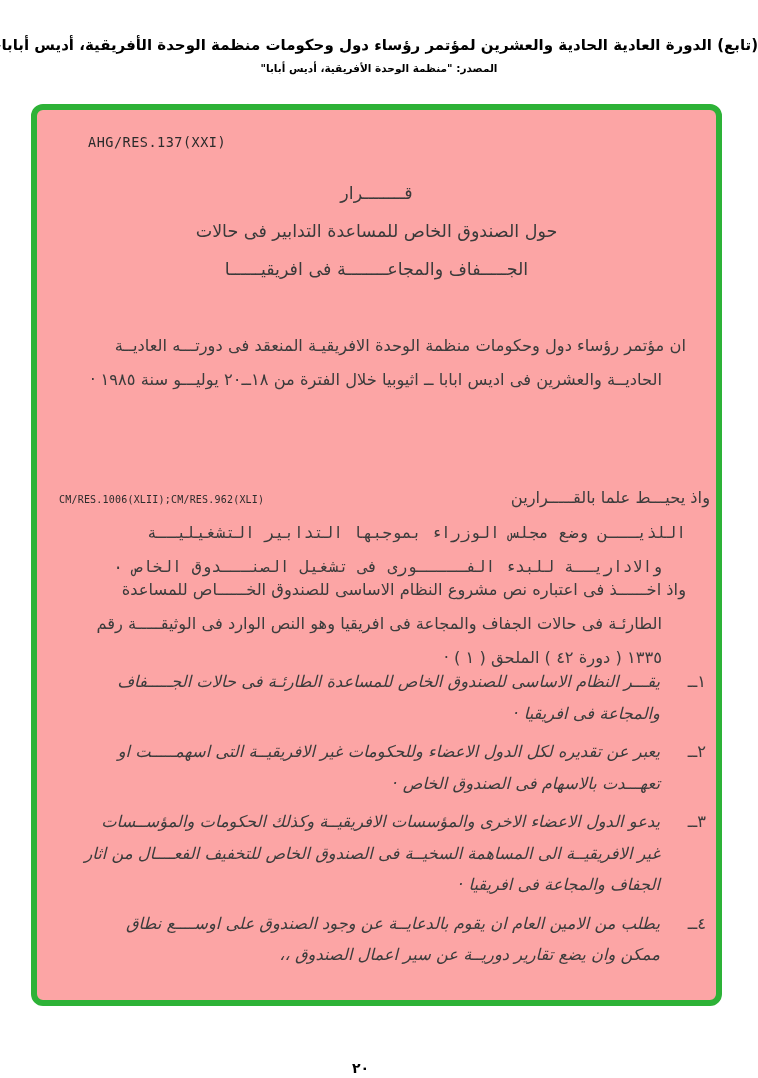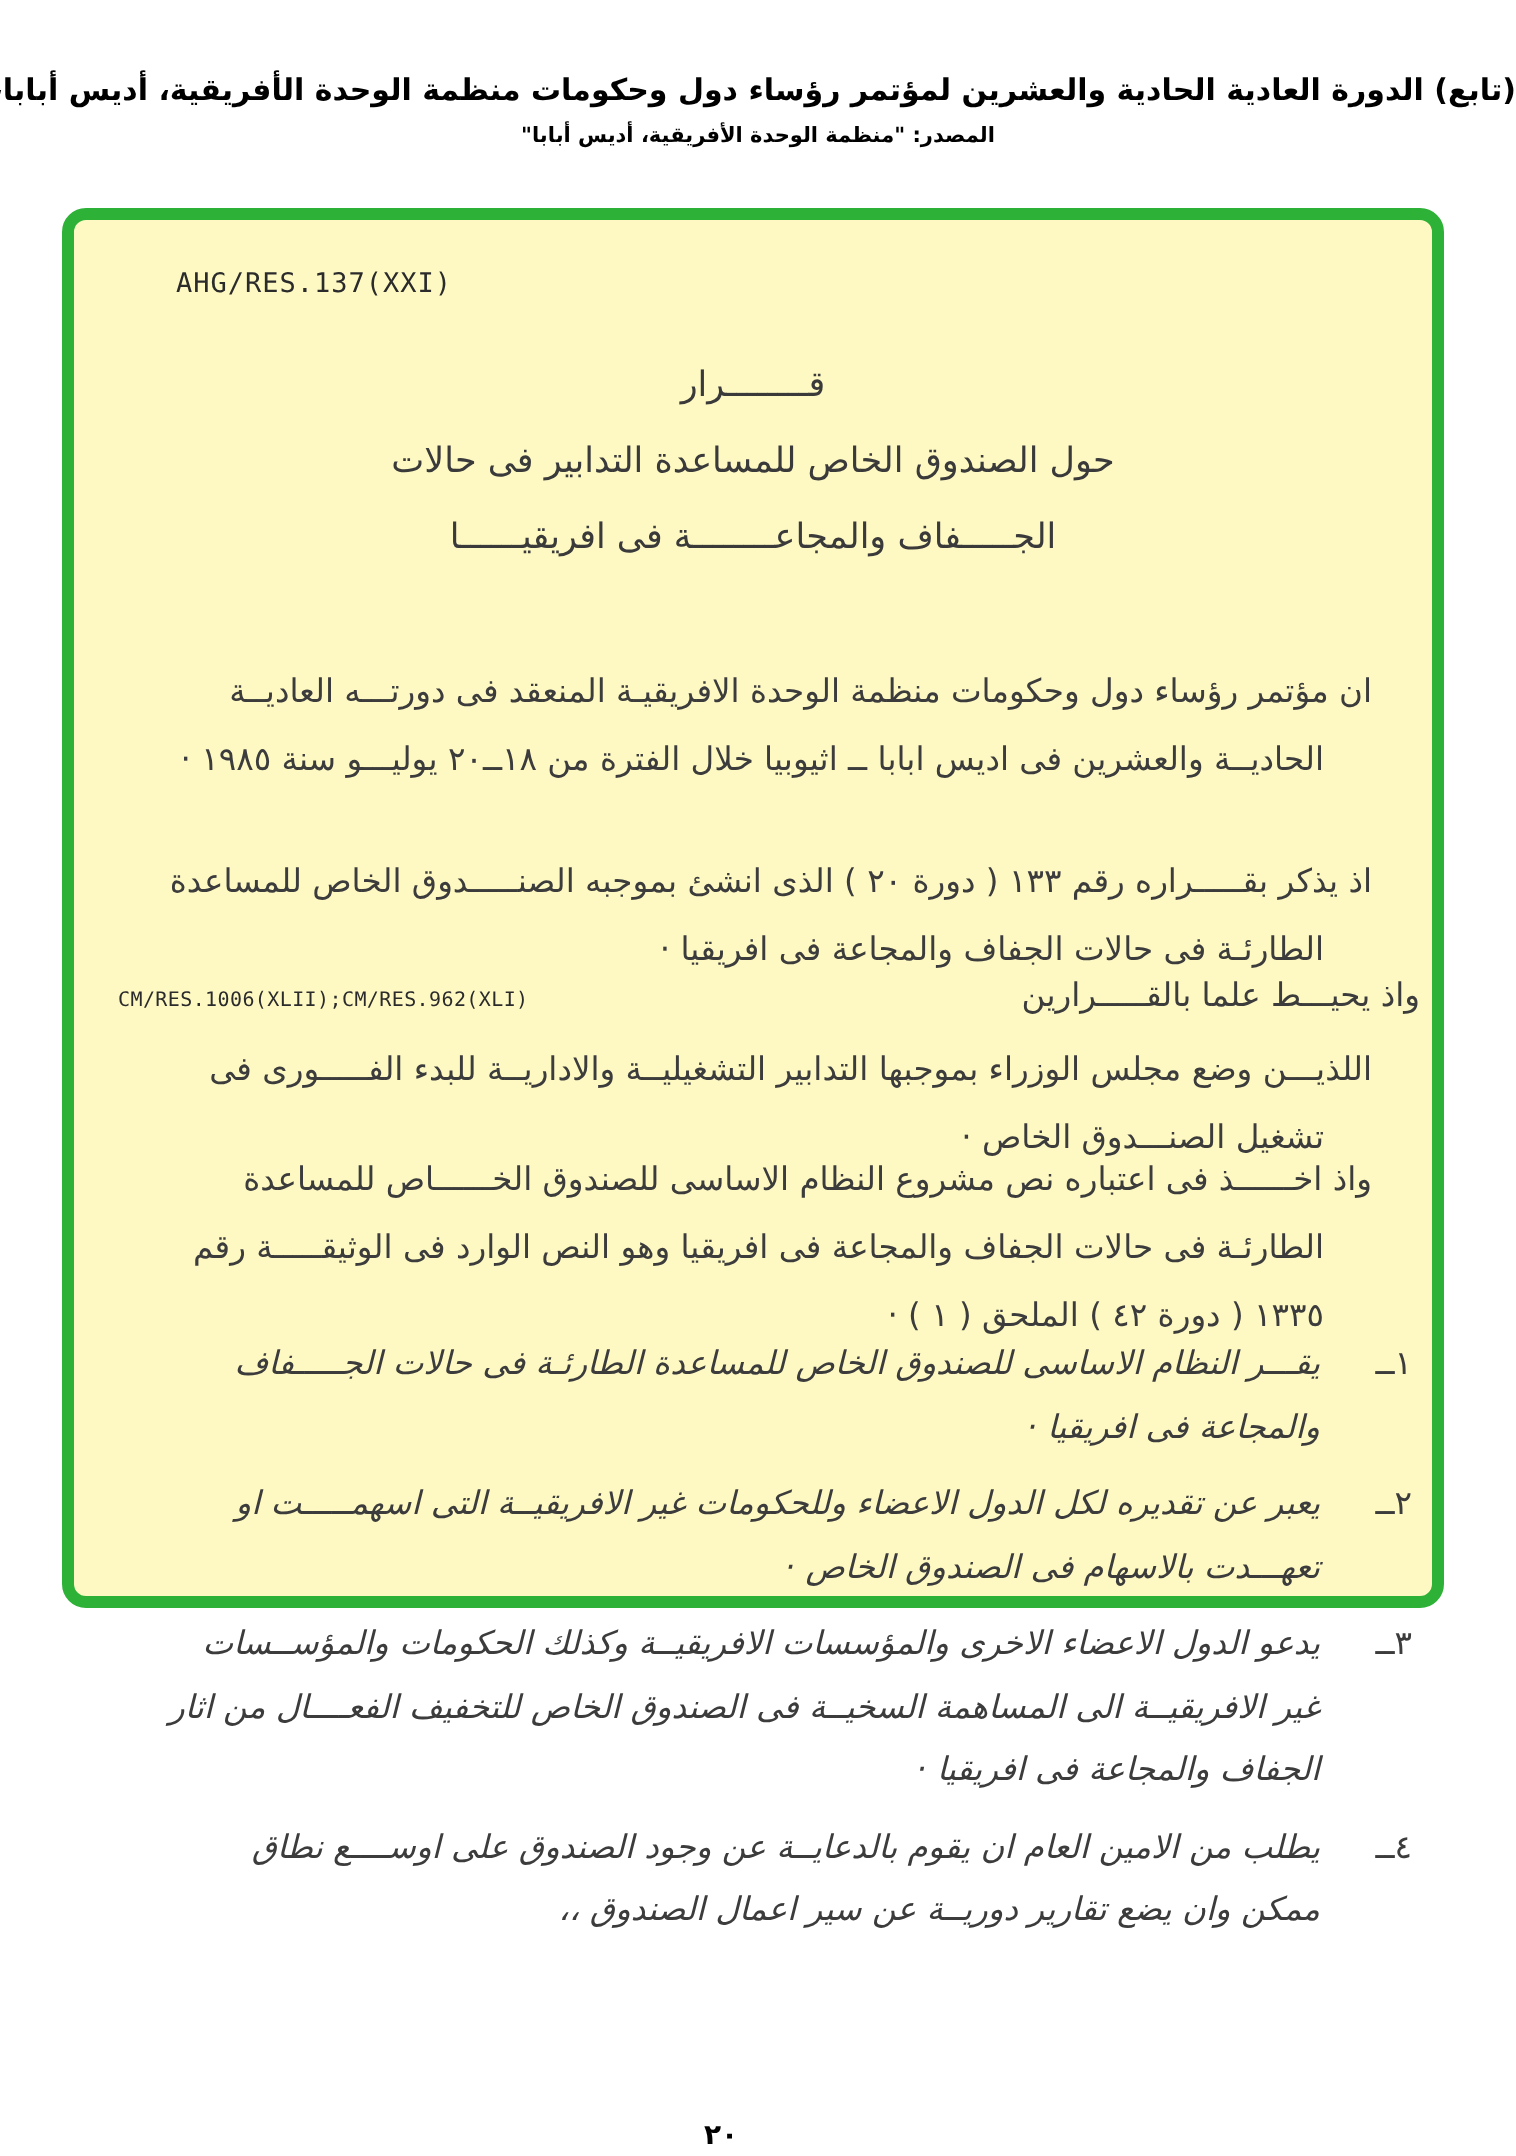--- a/index.html
+++ b/index.html
@@ -13,23 +13,23 @@
     direction:rtl;text-align:center;color:#000;
   }
   .header-l1{
     font-size:15px;font-weight:bold;white-space:nowrap;letter-spacing:.1px;
   }
   .header-l2{
     font-size:10.5px;font-weight:bold;margin-top:8px;
   }
   
   .green-box{
-    position:absolute;left:31px;top:104px;width:691px;height:700px;
+    position:absolute;left:31px;top:104px;width:691px;height:902px;
     box-sizing:border-box;border:6px solid #2db237;border-radius:12px;
-    background:#fef9c3;
+    background:#fca5a5;
   }
   .doc-ref{
     position:absolute;left:51px;top:24px;
     font-family:"DejaVu Sans Mono","Liberation Mono",monospace;
     font-size:13.5px;color:#2b2b2b;letter-spacing:.5px;
   }
   
   .title-block{
     position:absolute;top:64px;left:0;right:0;
     direction:rtl;text-align:center;
@@ -48,21 +48,21 @@
   .p3{top:371px;}
   .p4{top:463px;}
   .p3-row{
     display:flex;direction:rtl;justify-content:space-between;align-items:baseline;
     margin-right:-24px;line-height:34px;
   }
   .latin-refs{
     direction:ltr;font-family:"DejaVu Sans Mono","Liberation Mono",monospace;
     font-size:10px;color:#2b2b2b;letter-spacing:.2px;white-space:nowrap;
   }
-  .p3-cont{display:block;}
+  .p3-cont{display:block;font-family:Liberation Mono, monospace;}
   
   .items{
     position:absolute;top:556px;left:46px;right:10px;
     direction:rtl;font-size:16.3px;line-height:31.5px;
   }
   .item{display:flex;direction:rtl;margin-bottom:7px;}
   .item-num{flex:none;width:30px;text-align:right;}
   .item-text{flex:1;margin-right:16px;text-align:right;font-style:italic;}
   
   .page-number{
@@ -83,21 +83,20 @@
   <div class="doc-ref">AHG/RES.137(XXI)</div>
 
   <div class="title-block">
     <div>قــــــــرار</div>
     <div>حول الصندوق الخاص للمساعدة التدابير فى حالات</div>
     <div>الجـــــفاف والمجاعــــــــة فى افريقيــــــا</div>
   </div>
 
   <div class="para p1">ان مؤتمر رؤساء دول وحكومات منظمة الوحدة الافريقيـة المنعقد فى دورتـــه العاديــة الحاديــة والعشرين فى اديس ابابا ــ اثيوبيا خلال الفترة من ١٨ــ٢٠ يوليـــو سنة ١٩٨٥ ·</div>
 
-  <div class="para p2">اذ يذكر بقـــــراره رقم ١٣٣ ( دورة ٢٠ ) الذى انشئ بموجبه الصنـــــدوق الخاص للمساعدة الطارئـة فى حالات الجفاف والمجاعة فى افريقيا ·</div>
 
   <div class="para p3">
     <span class="p3-row">
       <span>واذ يحيـــط علما بالقـــــرارين</span>
       <span class="latin-refs">CM/RES.1006(XLII);CM/RES.962(XLI)</span>
     </span>
     <span class="p3-cont">اللذيـــن وضع مجلس الوزراء بموجبها التدابير التشغيليــة والاداريــة للبدء الفـــــورى فى تشغيل الصنـــدوق الخاص ·</span>
   </div>
 
   <div class="para p4">واذ اخــــــذ فى اعتباره نص مشروع النظام الاساسى للصندوق الخــــــاص للمساعدة الطارئـة فى حالات الجفاف والمجاعة فى افريقيا وهو النص الوارد فى الوثيقـــــة رقم ١٣٣٥ ( دورة ٤٢ ) الملحق ( ١ ) ·</div>

